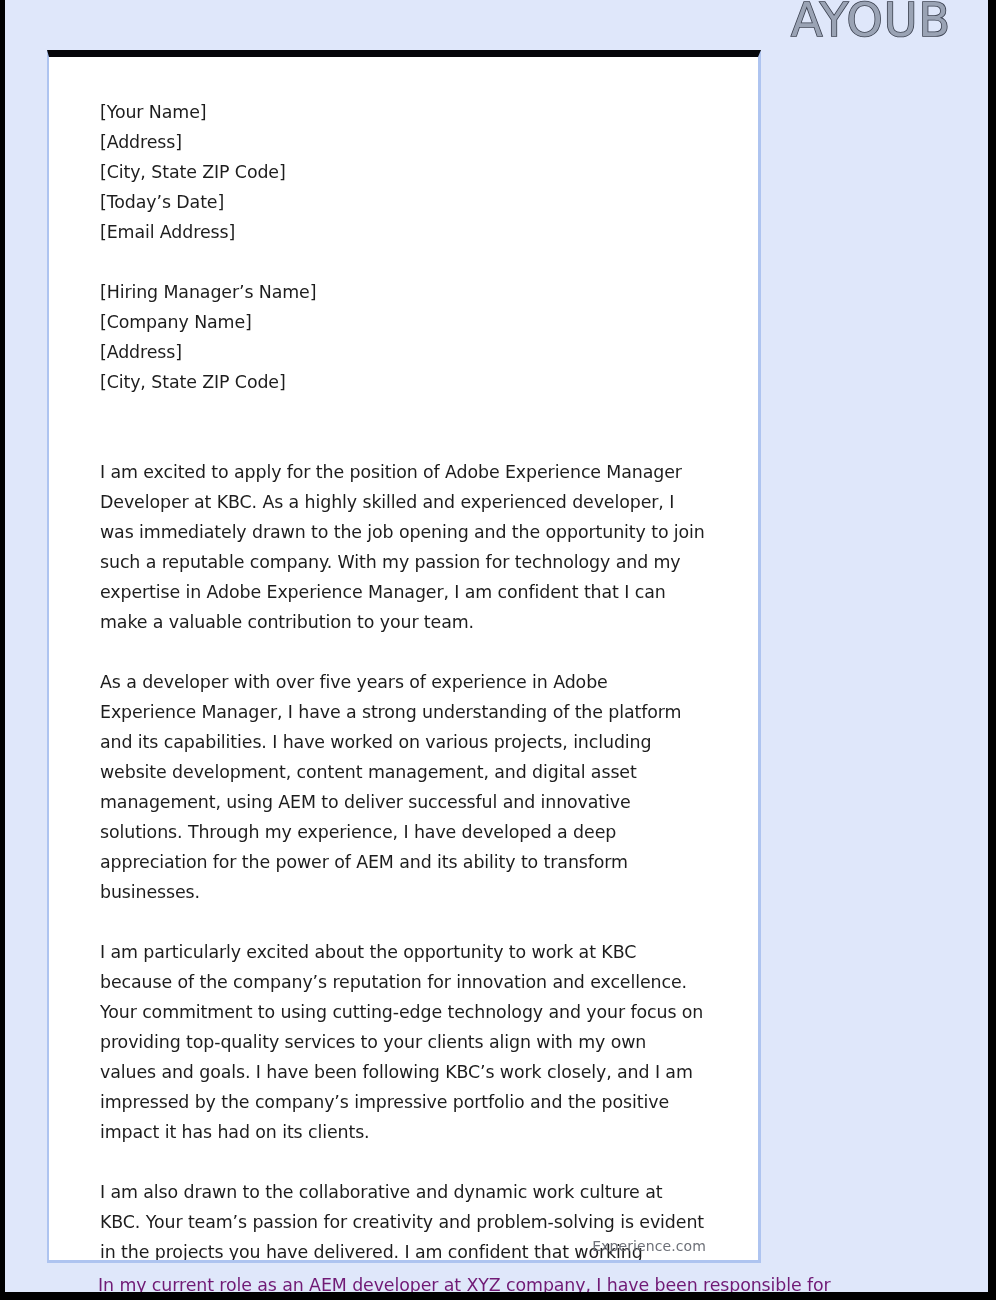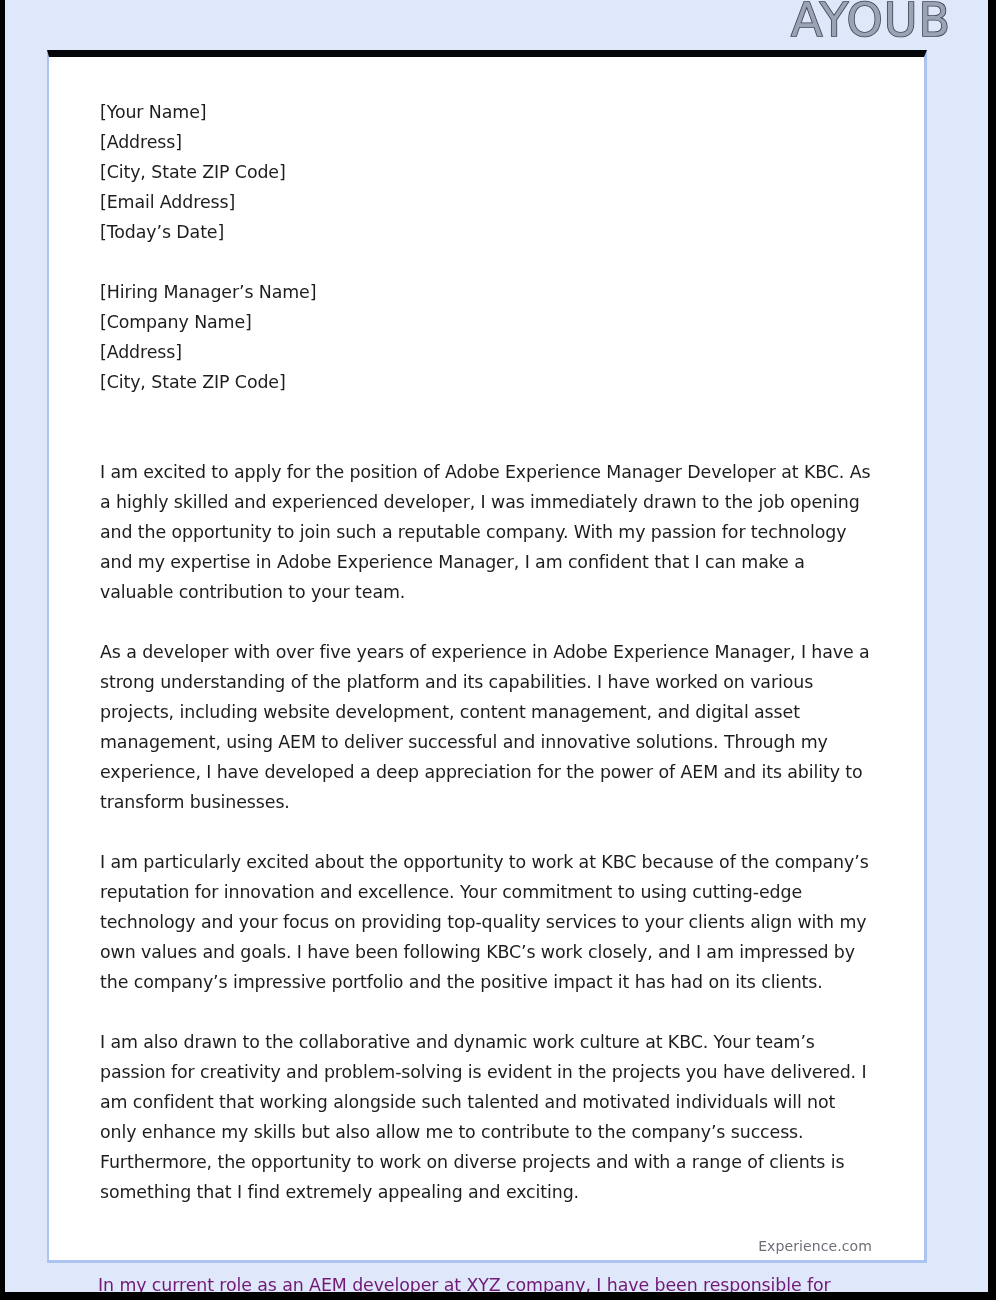--- a/index.html
+++ b/index.html
@@ -47,21 +47,21 @@
     paint-order: stroke fill;
     line-height: 1.05;
     white-space: nowrap;
   }
 
   
   .page {
     position: absolute;
     left: 47px;
     top: 50px;
-    width: 880px;
+    width: 714px;
     height: 1213px;
     background: #ffffff;
     border-top: 7px solid #05060a;
     border-left: 2px solid #aec4f0;
     border-right: 3px solid #aec4f0;
     border-bottom: 3px solid #aec4f0;
     box-sizing: border-box;
     z-index: 10;
     overflow: hidden;
   }
@@ -132,22 +132,22 @@
 </div>
 
 <div class="page">
   <div class="page-inner">
     <div class="letter-text">
 
       <div class="addr-block">
         <span class="addr-line">[Your Name]</span>
         <span class="addr-line">[Address]</span>
         <span class="addr-line">[City, State ZIP Code]</span>
+        <span class="addr-line">[Today’s Date]</span>
         <span class="addr-line">[Email Address]</span>
-        <span class="addr-line">[Today’s Date]</span>
       </div>
 
       <span class="blank-line"></span>
 
       <div class="addr-block">
         <span class="addr-line">[Hiring Manager’s Name]</span>
         <span class="addr-line">[Company Name]</span>
         <span class="addr-line">[Address]</span>
         <span class="addr-line">[City, State ZIP Code]</span>
       </div>

